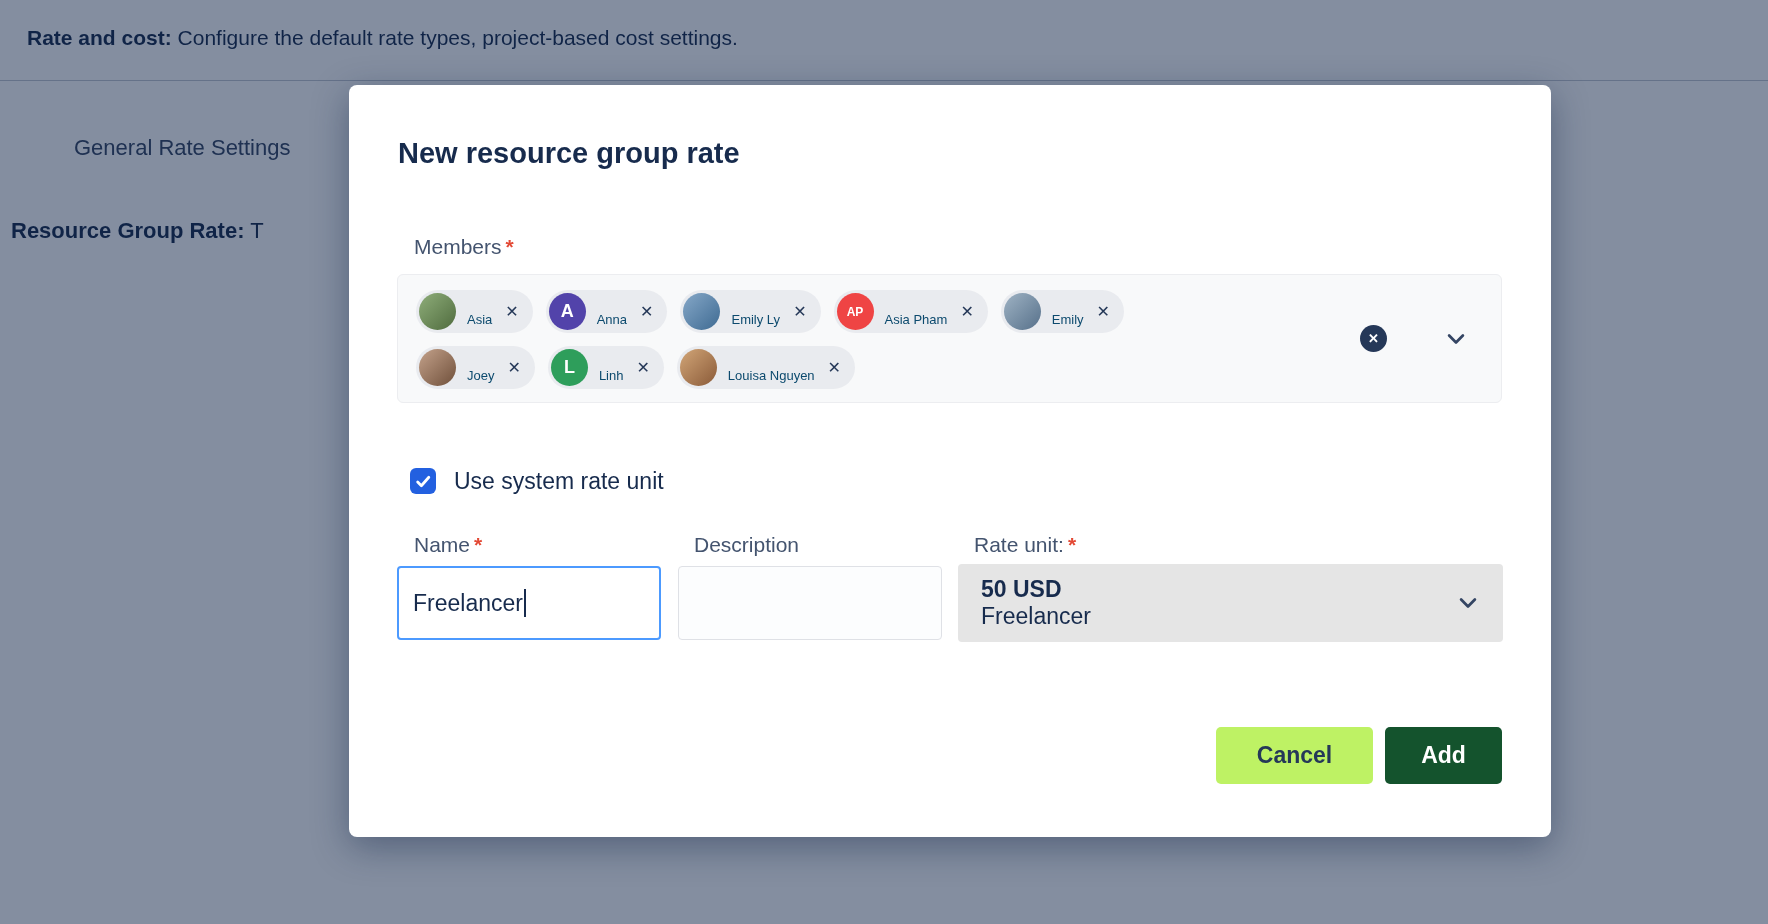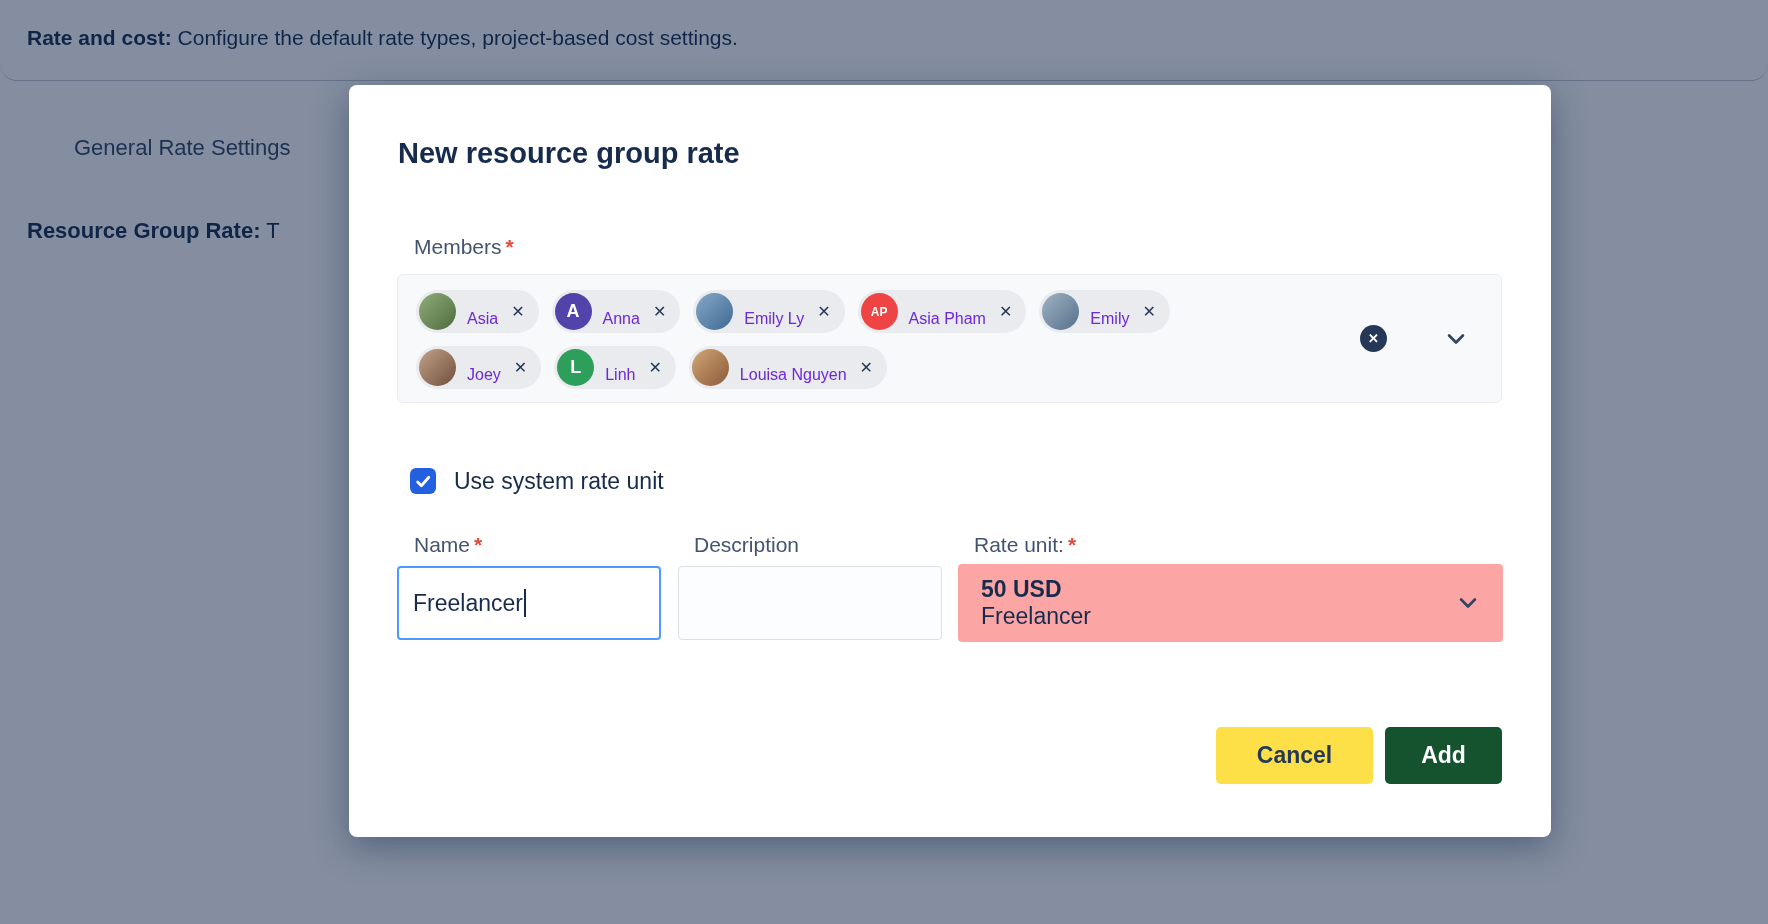--- a/index.html
+++ b/index.html
@@ -1,25 +1,25 @@
 <!DOCTYPE html>
 <html><head>
 <meta charset="utf-8">
 <style>
   * { margin:0; padding:0; box-sizing:border-box; }
   html,body { width:1768px; height:924px; overflow:hidden; font-family:"Liberation Sans", sans-serif; background:#fff; }
 
   
   .page { position:absolute; inset:0; background:#fff; }
-  .page-header { position:absolute; top:0; left:0; width:1768px; height:81px; border-bottom:1px solid #C1C7D0; background:#fff;border-radius:17px; }
+  .page-header { position:absolute; top:0; left:0; width:1768px; height:81px; border-bottom:1px solid #C1C7D0; background:#fff; }
   .page-header .line { position:absolute; left:27px; top:26px; font-size:21px; color:#172B4D; }
   .page-header .line b { font-weight:700; }
   .tabs-row { position:absolute; left:27px; top:135px; font-size:22px; color:#344563; display:flex; gap:68px;margin-left:47px; }
   .tab { cursor:pointer; }
-  .section-line { position:absolute; left:27px; top:218px; font-size:22px; color:#172B4D; }
+  .section-line { position:absolute; left:11px; top:218px; font-size:22px; color:#172B4D; }
   .section-line b { font-weight:700; }
 
   
   .scrim { position:absolute; inset:0; background:rgba(9,30,66,0.50); }
 
   
   .modal { position:absolute; left:349px; top:85px; width:1202px; height:752px; background:#fff; border-radius:8px;
            box-shadow:0 10px 36px rgba(9,30,66,0.4); }
   .modal-title { position:absolute; left:49px; top:52px; font-size:29px; font-weight:700; color:#172B4D; }
 
@@ -28,21 +28,21 @@
 
   .members-label { position:absolute; left:49px; top:150px; }
 
   .members-field { position:absolute; left:48px; top:189px; width:1105px; height:129px; background:#F8F9FA;
                    border:1px solid #ECEDF0; border-radius:6px; cursor:text; }
   .chips-wrap { position:absolute; left:18px; top:15px; width:800px; display:flex; flex-wrap:wrap; gap:13px; }
 
   .chip { display:flex; align-items:center; height:43px; background:#E9EBEF; border-radius:22px; padding:0 10px 0 3px; }
   .chip .avatar { width:37px; height:37px; border-radius:50%; flex:none; display:flex; align-items:center; justify-content:center;
                   color:#fff; font-weight:700; }
-  .chip .chip-name { font-size:16px; color:#6d28d9; margin:15px 9px 0 11px; white-space:nowrap; }
+  .chip .chip-name { font-size:13px; color:#0c4a6e; margin:15px 9px 0 11px; white-space:nowrap; }
   .chip .chip-x { font-size:16px; color:#253858; cursor:pointer; padding:2px 4px; line-height:1; }
 
   .members-controls { position:absolute; right:0; top:0; height:100%; display:flex; align-items:center; }
   .clear-btn { width:27px; height:27px; border-radius:50%; background:#253858; color:#fff; font-size:13px; font-weight:700;
                display:flex; align-items:center; justify-content:center; cursor:pointer; margin-right:58px; }
   .dd-chevron { width:22px; height:22px; cursor:pointer; margin-right:34px; display:flex; align-items:center; justify-content:center; }
 
   .checkbox-row { position:absolute; left:61px; top:383px; display:flex; align-items:flex-start; gap:18px; }
   .checkbox { width:26px; height:26px; border-radius:6px; background:#2360E0; display:flex; align-items:center; justify-content:center; cursor:pointer; }
   .checkbox-label { font-size:23px; color:#172B4D; }
@@ -51,31 +51,31 @@
   .lbl-name { position:absolute; left:49px; }
   .lbl-desc { position:absolute; left:329px; }
   .lbl-rate { position:absolute; left:609px; }
   .input-box { position:absolute; top:481px; height:74px; border-radius:4px; font-size:23px; color:#172B4D;
                font-family:"Liberation Sans", sans-serif; }
   .name-box { left:48px; width:264px; border:2px solid #4C9AFF; background:#fff; display:flex; align-items:center; padding-left:14px; }
   .name-box .caret { width:2px; height:28px; background:#172B4D; margin-left:1px; }
   .desc-box { left:329px; width:264px; border:1px solid #DFE1E6; background:#FCFDFE; }
   .desc-box input { width:100%; height:100%; border:none; background:transparent; outline:none; font-size:23px; padding:0 14px;
                     font-family:"Liberation Sans", sans-serif; }
-  .rate-select { position:absolute; left:609px; top:479px; width:545px; height:78px; background:#fca5a5; border-radius:4px;
+  .rate-select { position:absolute; left:609px; top:479px; width:545px; height:78px; background:#e5e5e5; border-radius:4px;
                  cursor:pointer; display:flex; align-items:center; }
   .rate-text { padding-left:23px; line-height:27px; }
   .rate-primary { font-size:23px; font-weight:700; color:#172B4D; }
   .rate-secondary { font-size:23px; color:#172B4D; }
   .rate-select .dd-chevron { position:absolute; right:0; top:0; height:100%; margin-right:24px; }
 
   .actions { position:absolute; right:49px; top:642px; display:flex; gap:12px; }
   .btn { height:57px; border:none; border-radius:5px; font-size:23px; font-weight:600; cursor:pointer;
          font-family:"Liberation Sans", sans-serif; }
-  .btn-cancel { width:157px; background:#fde047; color:#253858; }
+  .btn-cancel { width:157px; background:#bef264; color:#253858; }
   .btn-add { width:117px; background:#14532d; color:#fff; font-weight:700; }
 </style>
 </head>
 <body>
 
 <div class="page">
   <div class="page-header">
     <div class="line">
       <b>Rate and cost:</b><span> Configure the default rate types, project-based cost settings.</span>
     </div>

